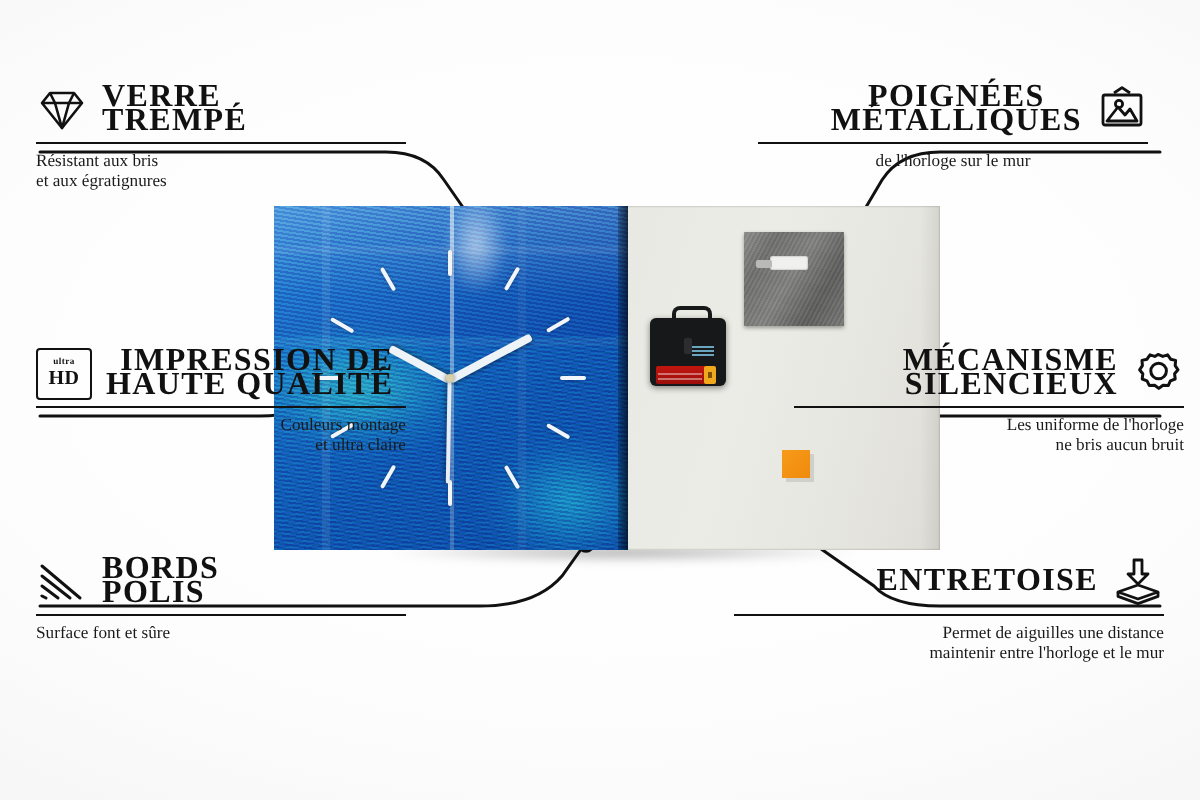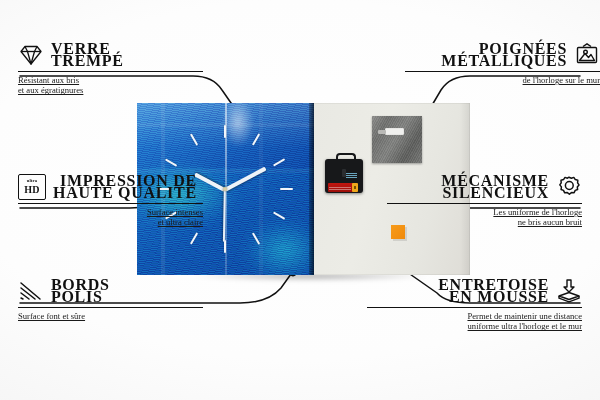--- a/index.html
+++ b/index.html
@@ -22,21 +22,21 @@
   .ico{width:26px;height:26px;flex:0 0 26px;display:block;}
   .ttl{
     font-family:"Liberation Serif",serif;
     font-weight:700;letter-spacing:.7px;
     font-size:16px;line-height:12.5px;color:#111;
     text-transform:uppercase;
   }
   .rule{height:1px;background:#111;margin:3px 0 3px 0;}
   .sub{
     font-family:"Liberation Serif",serif;
-    font-size:8.6px;line-height:10.4px;color:#1a1a1a;text-decoration:underline;
+    font-size:8.6px;line-height:10.4px;color:#1a1a1a;
   }
 
   
   .hdbox{
     width:26px;height:24px;border:1.3px solid #111;border-radius:2px;
     display:flex;flex-direction:column;align-items:center;justify-content:center;
     line-height:1;
   }
   .hdbox .u{font-size:4.6px;font-weight:700;letter-spacing:.2px;color:#111;}
   .hdbox .h{font-size:10px;font-weight:700;letter-spacing:.2px;color:#111;margin-top:.5px;}
@@ -279,21 +279,21 @@
       <div class="hdbox">
         <span class="u">ultra</span>
         <span class="h">HD</span>
       </div>
       <div>
         <div class="ttl">IMPRESSION DE</div>
         <div class="ttl">HAUTE QUALITÉ</div>
       </div>
     </div>
     <div class="rule"></div>
-    <div class="sub">Surface intenses</div>
+    <div class="sub">Couleurs montage</div>
     <div class="sub">et ultra claire</div>
   </div>
 
   <div class="label left" style="left:18px;top:278px;width:185px;">
     <div class="head">
       <svg class="ico" viewBox="0 0 26 26">
         <g stroke="#111" stroke-width="1.5" stroke-linecap="round">
           <line x1="3" y1="5" x2="22" y2="21"></line>
           <line x1="3" y1="10" x2="17" y2="21"></line>
           <line x1="3" y1="15" x2="11" y2="21"></line>
@@ -302,40 +302,40 @@
       </svg>
       <div>
         <div class="ttl">BORDS</div>
         <div class="ttl">POLIS</div>
       </div>
     </div>
     <div class="rule"></div>
     <div class="sub">Surface font et sûre</div>
   </div>
 
-  <div class="label right" style="right:0;top:42px;width:195px;">
+  <div class="label right" style="right:26px;top:42px;width:195px;text-align:center;">
     <div class="head rightside">
       <div>
         <div class="ttl">POIGNÉES</div>
         <div class="ttl">MÉTALLIQUES</div>
       </div>
       <svg class="ico" viewBox="0 0 26 26">
         <g fill="none" stroke="#111" stroke-width="1.4" stroke-linejoin="round">
           <path d="M9,4.5 L13,1.8 L17,4.5"></path>
           <rect x="3.5" y="5.5" width="19" height="15" rx="1"></rect>
           <path d="M5.5,18.5 L11,11.5 L14.5,15.5 L17,12.5 L20.5,18.5 Z"></path>
           <circle cx="11.5" cy="10" r="1.8"></circle>
         </g>
       </svg>
     </div>
     <div class="rule"></div>
     <div class="sub">de l'horloge sur le mur</div>
   </div>
 
-  <div class="label right" style="right:18px;top:174px;width:195px;">
+  <div class="label right" style="right:8px;top:174px;width:195px;">
     <div class="head rightside">
       <div>
         <div class="ttl">MÉCANISME</div>
         <div class="ttl">SILENCIEUX</div>
       </div>
       <svg class="ico" viewBox="0 0 26 26">
         <g fill="none" stroke="#111" stroke-width="1.5" stroke-linejoin="round">
           <path d="M13,3.2 L15.4,4.2 L17.8,3.4 L19.3,5.6 L21.8,6.2 L21.6,8.8 L23,10.9 L21.3,12.9
                    L21.6,15.5 L19.2,16.4 L18.1,18.8 L15.5,18.6 L13.4,20.2 L11.3,18.6 L8.7,18.8
                    L7.5,16.4 L5.1,15.5 L5.4,12.9 L3.8,10.9 L5.2,8.8 L5,6.2 L7.5,5.6 L9,3.4 L11.4,4.2 Z"></path>
@@ -345,28 +345,27 @@
     </div>
     <div class="rule"></div>
     <div class="sub">Les uniforme de l'horloge</div>
     <div class="sub">ne bris aucun bruit</div>
   </div>
 
   <div class="label right" style="right:18px;top:278px;width:215px;">
     <div class="head rightside">
       <div>
         <div class="ttl">ENTRETOISE</div>
-        <div class="ttl">EN MOUSSE</div>
       </div>
       <svg class="ico" viewBox="0 0 26 26">
         <g fill="none" stroke="#111" stroke-width="1.4" stroke-linejoin="round">
           <path d="M11,2 L15,2 L15,9 L18,9 L13,14 L8,9 L11,9 Z"></path>
           <path d="M13,14.5 L23,18 L13,21.5 L3,18 Z"></path>
           <path d="M3,18 L3,20.2 L13,23.8 L23,20.2 L23,18"></path>
         </g>
       </svg>
     </div>
     <div class="rule"></div>
-    <div class="sub">Permet de maintenir une distance</div>
-    <div class="sub">uniforme ultra l'horloge et le mur</div>
+    <div class="sub">Permet de aiguilles une distance</div>
+    <div class="sub">maintenir entre l'horloge et le mur</div>
   </div>
 
 </div>
 
 </body></html>

